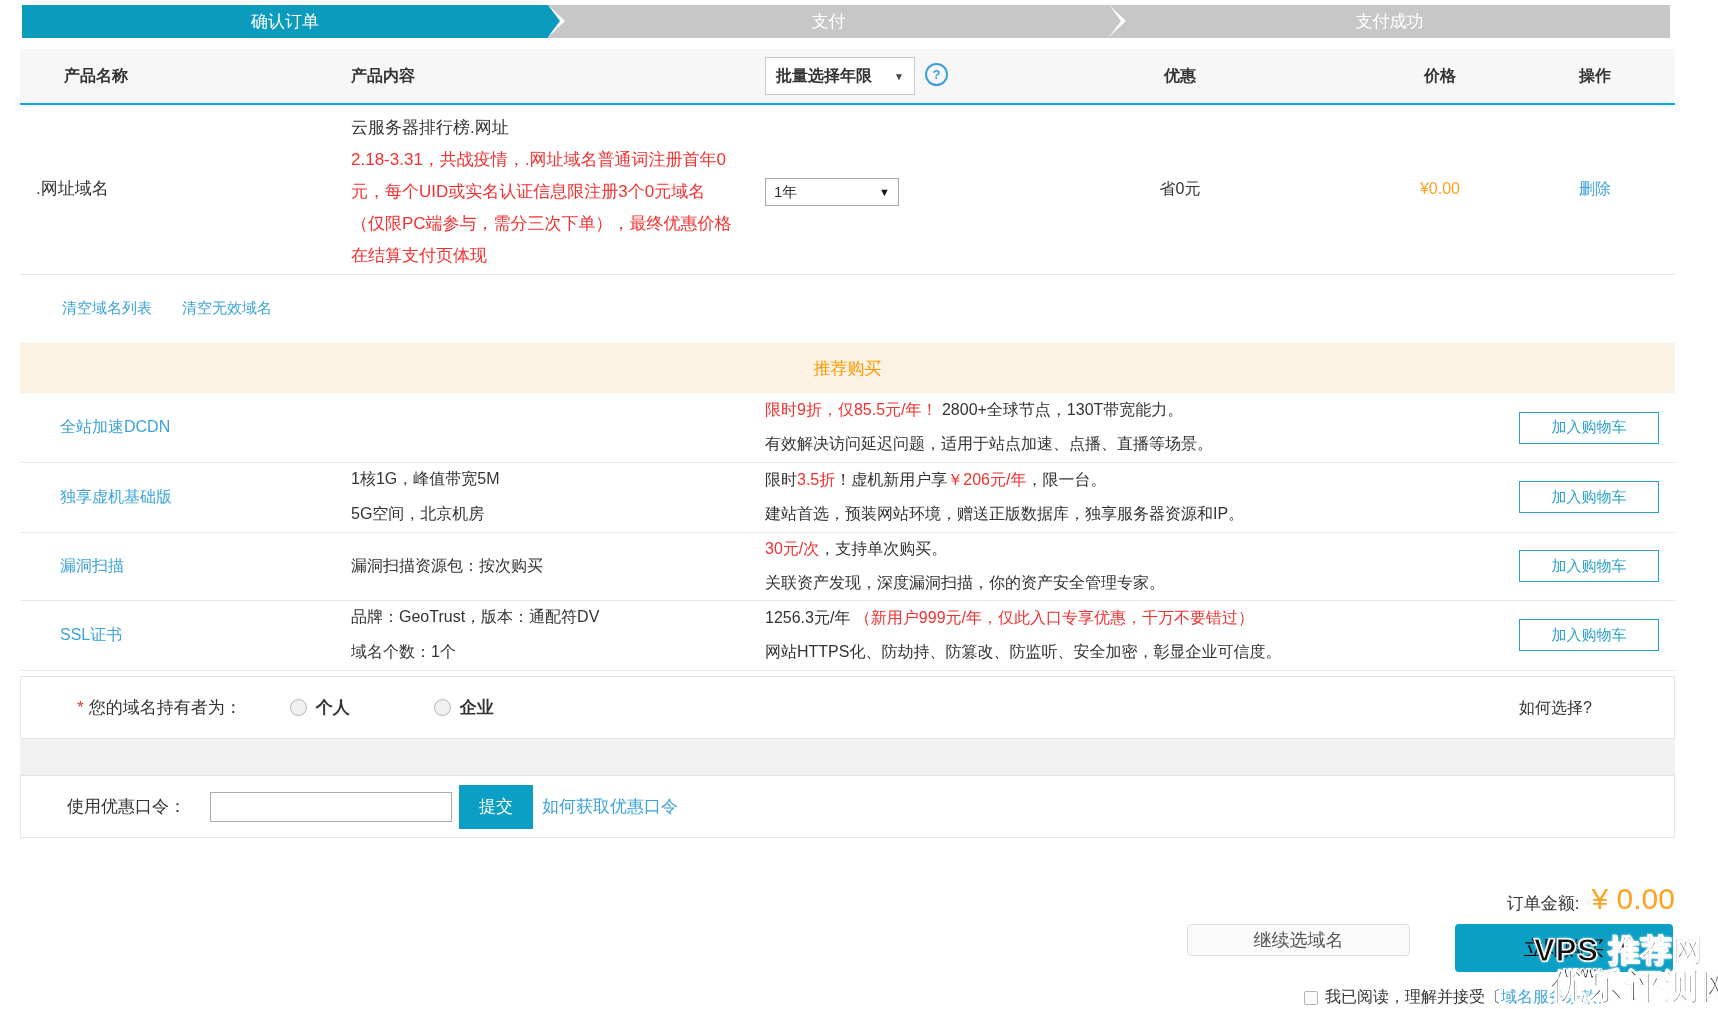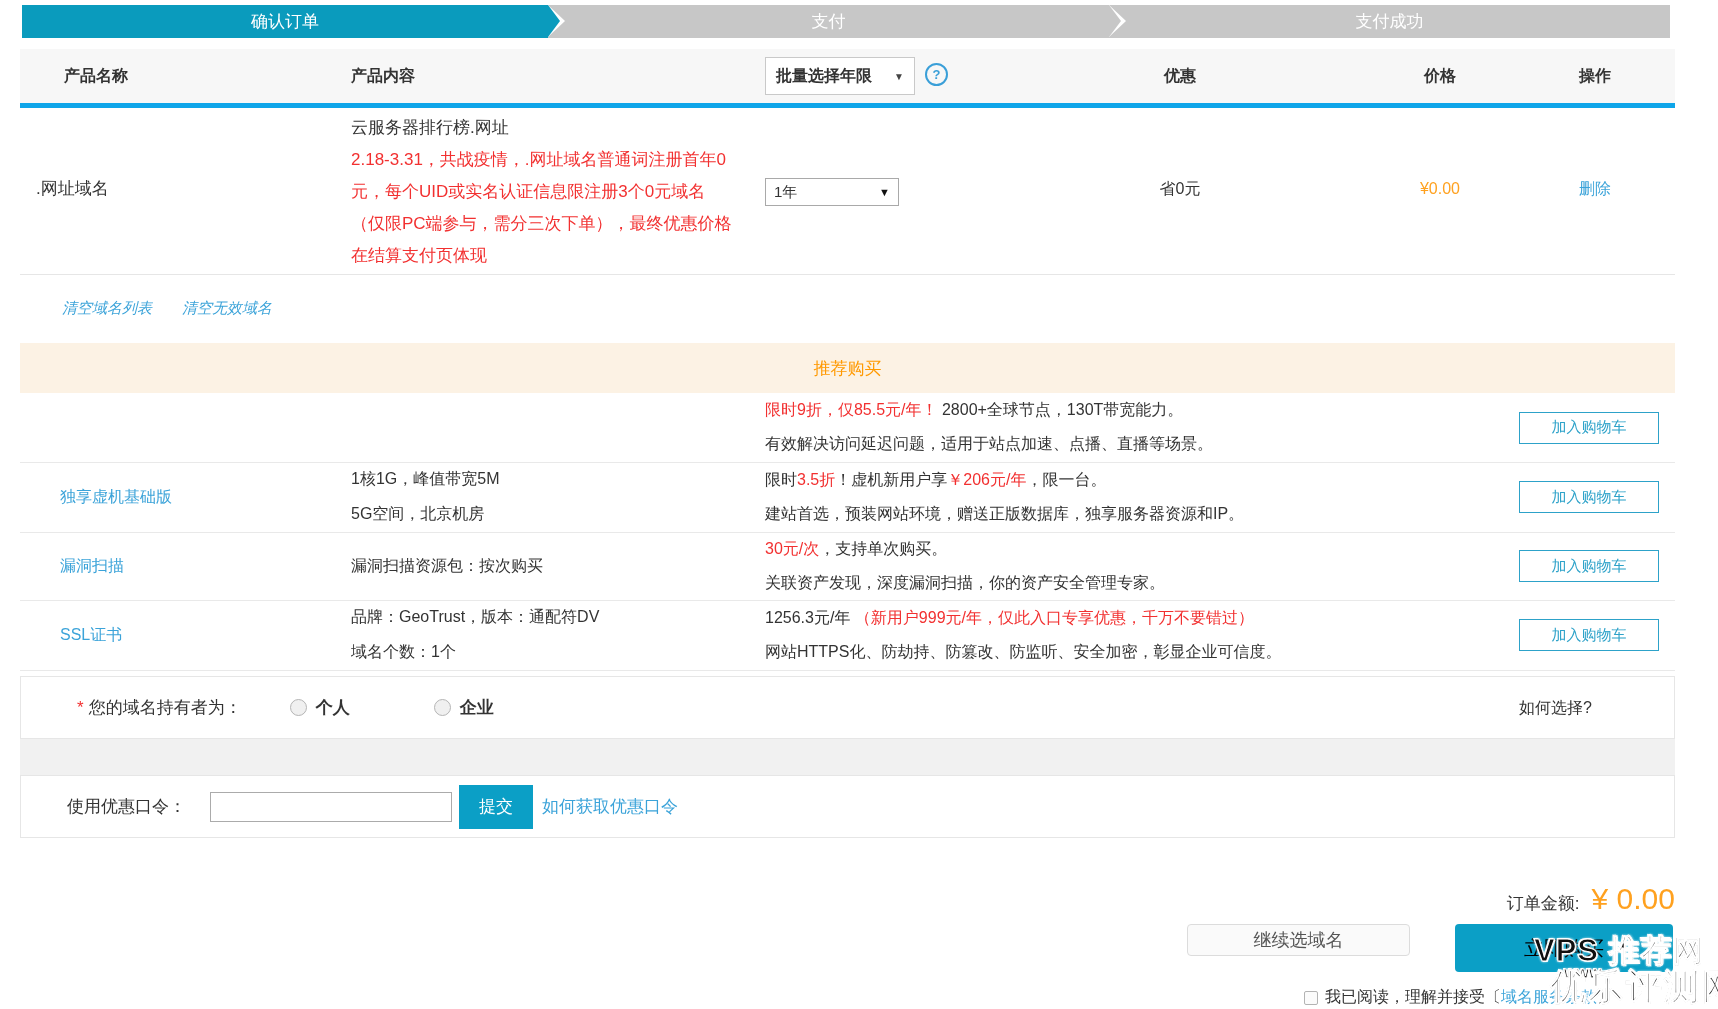--- a/index.html
+++ b/index.html
@@ -14,21 +14,21 @@
   .s3{left:1109px;width:561px;background:#c7c7c7;z-index:1;}
   .s1::before,.s2::before{content:"";position:absolute;left:100%;top:0;width:0;height:0;
         border-top:16.5px solid transparent;border-bottom:16.5px solid transparent;border-left:17px solid #fff;}
   .s1::after,.s2::after{content:"";position:absolute;left:100%;top:0;width:0;height:0;
         border-top:16.5px solid transparent;border-bottom:16.5px solid transparent;}
   .s1::after{border-left:12px solid #0a9bbd;}
   .s2::after{border-left:12px solid #c7c7c7;}
 
   
   .thead{position:absolute;left:20px;top:49px;width:1655px;height:54px;background:#f7f7f7;
-         border-bottom:5px solid #0ea5e9;font-size:16px;font-weight:bold;}
+         border-bottom:2px solid #0ea5e9;font-size:16px;font-weight:bold;}
   .h{position:absolute;top:50%;transform:translateY(-50%);}
   .h-name{left:44px;}
   .h-content{left:331px;}
   .h-discount{left:1110px;width:100px;text-align:center;}
   .h-price{left:1370px;width:100px;text-align:center;}
   .h-action{left:1525px;width:100px;text-align:center;}
   .select{box-sizing:border-box;background:#fff;display:flex;align-items:center;justify-content:space-between;cursor:pointer;}
   .batch-select{position:absolute;left:745px;top:8px;width:150px;height:38px;border:1px solid #c9c9c9;
          padding:0 10px;font-size:16px;font-weight:bold;}
   .caret{font-size:10px;color:#444;font-weight:normal;}
@@ -43,21 +43,21 @@
   .year-select{position:absolute;left:745px;top:75px;width:134px;height:28px;border:1px solid #a9a9a9;
         padding:0 8px;font-size:15px;font-weight:normal;}
   .year-caret{font-size:11px;color:#111;}
   .d-cell{position:absolute;top:50%;transform:translateY(-50%);width:100px;text-align:center;font-size:16px;}
   .d-discount{left:1110px;}
   .d-price{left:1370px;color:#ffa11f;}
   .d-delete{left:1525px;color:#3ba3d9;cursor:pointer;}
 
   
   .clear-links{position:absolute;left:62px;top:299px;display:flex;gap:30px;font-size:15px;}
-  .link{color:#3ba3d9;cursor:pointer;text-decoration:none;font-style:italic;}
+  .link{color:#3ba3d9;cursor:pointer;text-decoration:none;}
 
   
   .banner{position:absolute;left:20px;top:343px;width:1655px;height:50px;background:#fcf2e4;
         display:flex;align-items:center;justify-content:center;color:#ff9900;font-size:17px;}
   .rec-row{position:absolute;left:20px;width:1655px;border-bottom:1px solid #e9e9e9;font-size:16px;}
   .r1{top:393px;height:69px;}
   .r2{top:462px;height:70px;}
   .r3{top:532px;height:68px;}
   .r4{top:600px;height:70px;}
   .rr-name{position:absolute;left:40px;top:0;height:100%;display:flex;align-items:center;color:#3ba3d9;cursor:pointer;text-decoration:none;}
@@ -156,20 +156,21 @@
   <div class="clear-links">
     <a class="link">清空域名列表</a>
     <a class="link">清空无效域名</a>
   </div>
 
   <div class="banner">
     <span>推荐购买</span>
   </div>
 
   <div class="rec-row r1">
+    <a class="rr-name">全站加速DCDN</a>
     <div class="rr-promo">
       <div><span class="seg-red">限时9折，仅85.5元/年！</span><span> 2800+全球节点，130T带宽能力。</span></div>
       <div>有效解决访问延迟问题，适用于站点加速、点播、直播等场景。</div>
     </div>
     <button class="cart-btn">加入购物车</button>
   </div>
 
   <div class="rec-row r2">
     <a class="rr-name">独享虚机基础版</a>
     <div class="rr-content">

